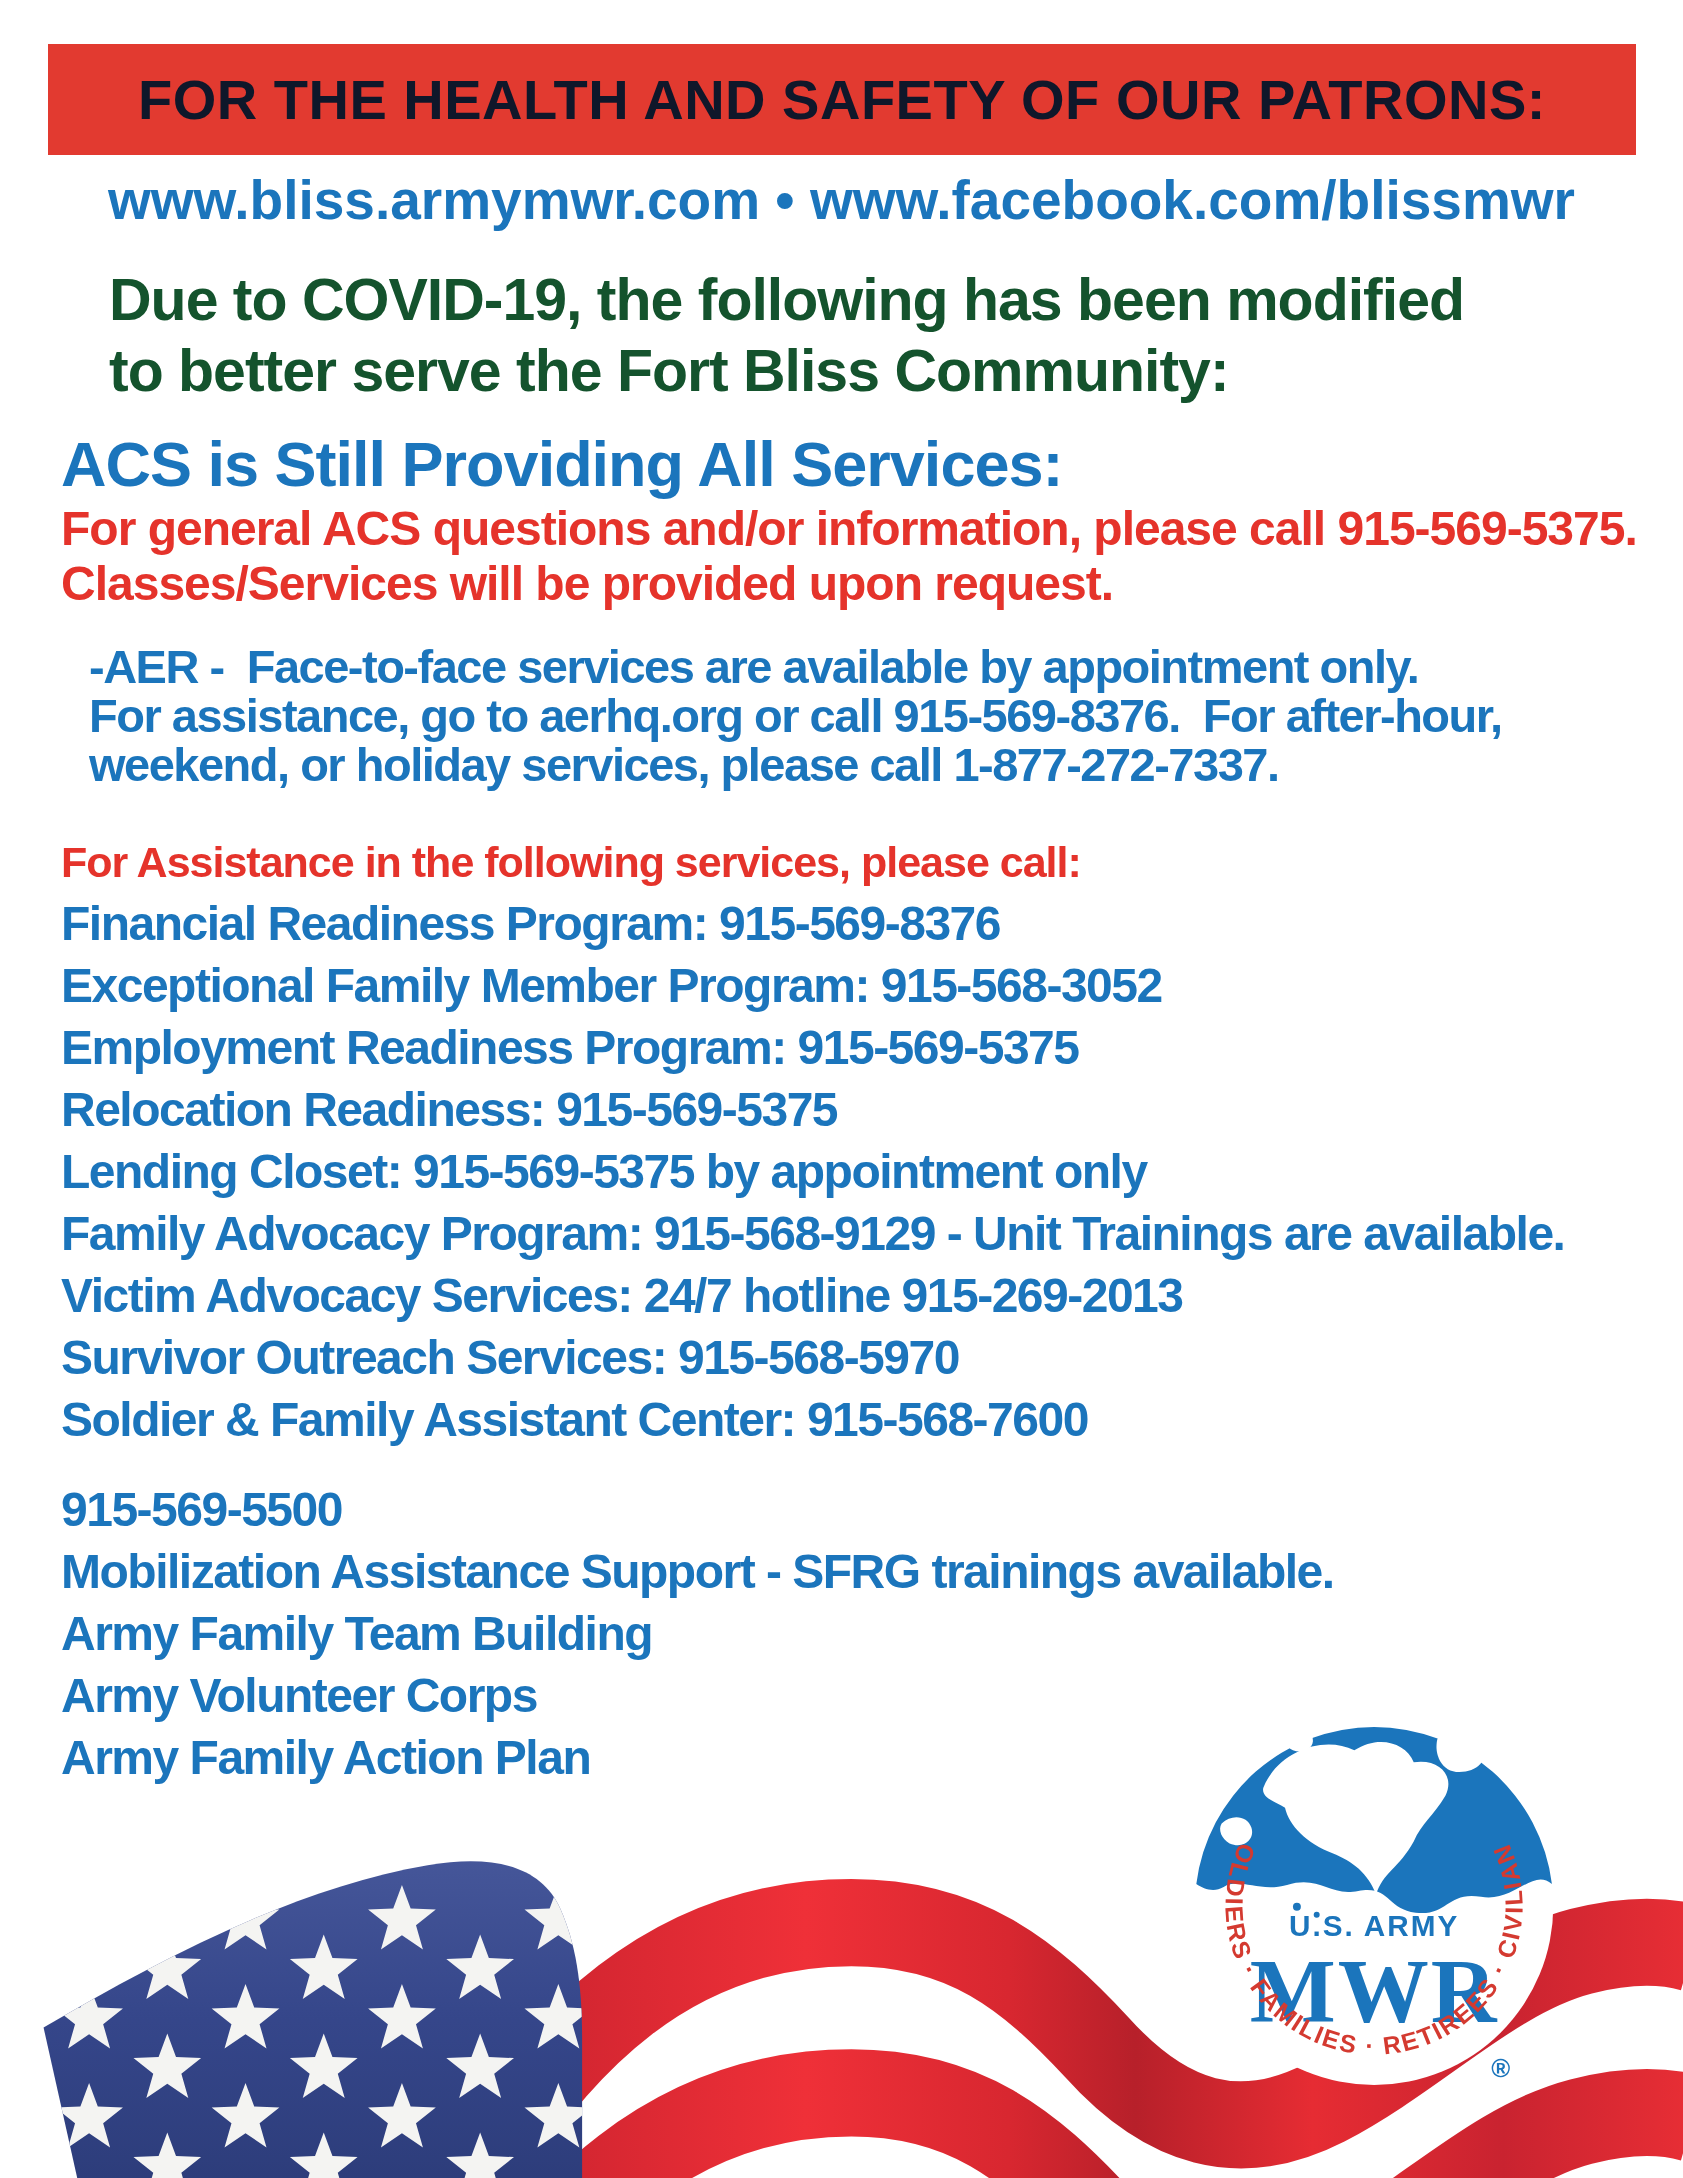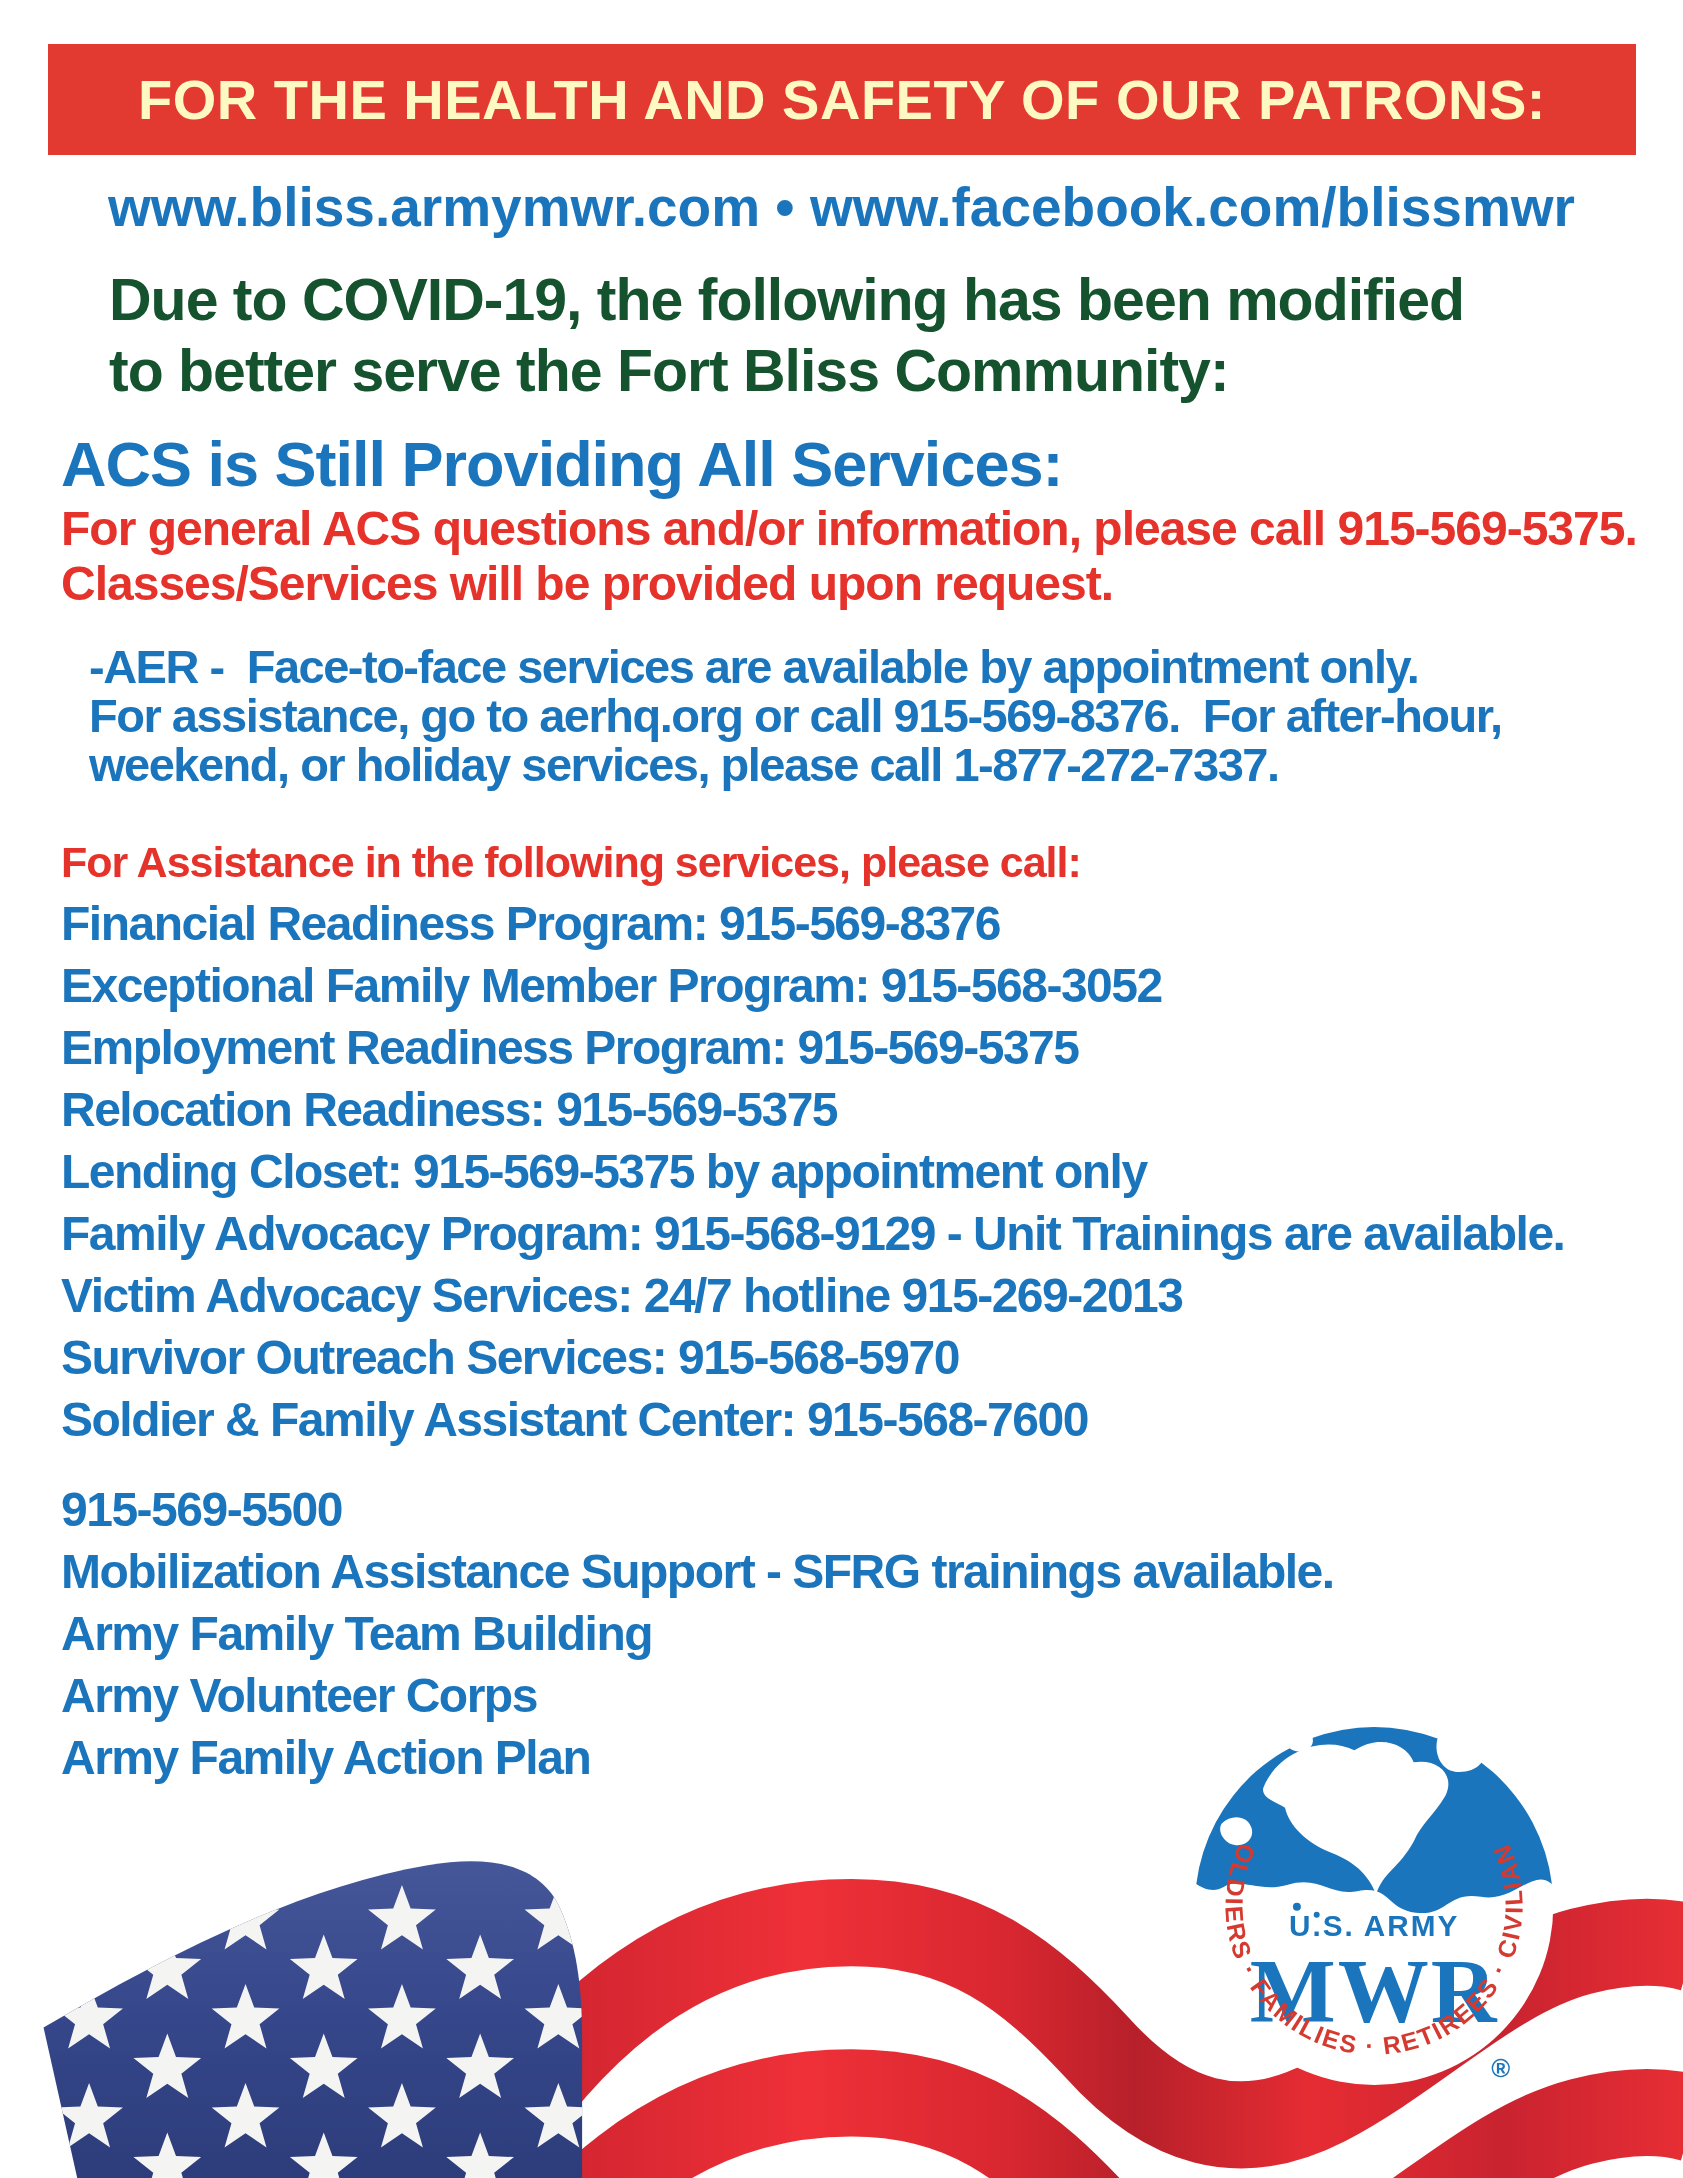--- a/index.html
+++ b/index.html
@@ -4,25 +4,25 @@
 <style>
   html,body{margin:0;padding:0;background:#ffffff;}
   #page{position:relative;width:1683px;height:2178px;background:#ffffff;overflow:hidden;
         font-family:"Liberation Sans", sans-serif;}
   .abs{position:absolute;}
   .line{white-space:pre;}
 
   
   #banner{left:48px;top:44px;width:1588px;height:111px;background:#E23A30;
           display:flex;align-items:center;justify-content:center;}
-  #banner .txt{color:#fef9c3;font-weight:bold;font-size:56px;letter-spacing:0.5px;}
+  #banner .txt{color:#0f172a;font-weight:bold;font-size:56px;letter-spacing:0.5px;}
 
   
   #websites{left:0;top:168px;width:1683px;text-align:center;color:#1B75BC;
-            font-weight:bold;font-size:55px;margin-top:7px;}
+            font-weight:bold;font-size:55px;}
 
   
   #covid{left:61px;top:265px;color:#14532d;font-weight:bold;font-size:59px;
          letter-spacing:-1px;line-height:71px;margin-left:48px;}
 
   
   #acs-heading{left:61px;top:428px;color:#1B75BC;font-weight:bold;font-size:63px;letter-spacing:-1px;}
   #acs-body{left:61px;top:501px;color:#E5332B;font-weight:bold;font-size:48px;
             letter-spacing:-1px;line-height:55px;}
 

